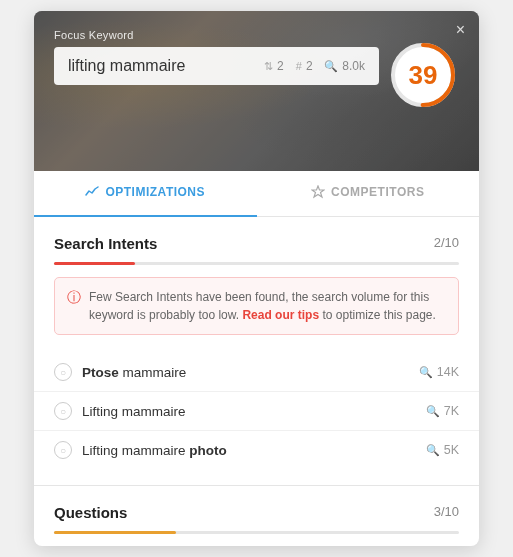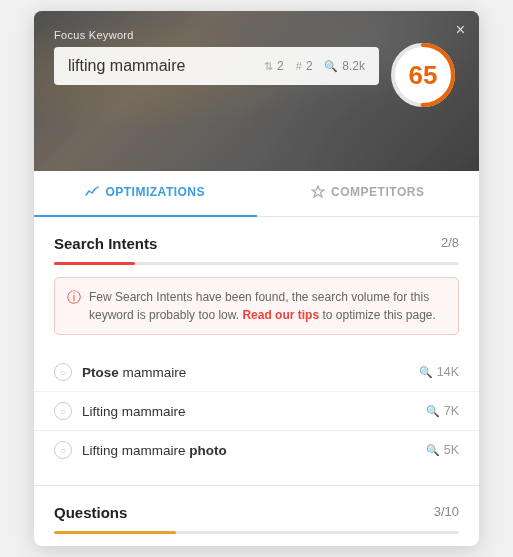--- a/index.html
+++ b/index.html
@@ -271,31 +271,31 @@
         <span class="meta-item">
           <span class="meta-icon">⇅</span>
           <span>2</span>
         </span>
         <span class="meta-item">
           <span class="meta-icon">#</span>
           <span>2</span>
         </span>
         <span class="meta-item">
           <span class="meta-icon">🔍</span>
-          <span>8.2k</span>
+          <span>8.0k</span>
         </span>
       </div>
     </div>
 
     <div class="score-circle">
       <svg viewBox="0 0 72 72">
         <circle cx="36" cy="36" r="30" fill="white" stroke="#e5e5e5" stroke-width="4"></circle>
         <circle cx="36" cy="36" r="30" fill="none" stroke="#e8650a" stroke-width="4" stroke-dasharray="188.5" stroke-dashoffset="94" stroke-linecap="round" transform="rotate(-90 36 36)"></circle>
       </svg>
-      <span class="score-number">65</span>
+      <span class="score-number">39</span>
     </div>
     <span class="close-btn">×</span>
   </div>
 
   <div class="tabs">
     <div class="tab active">
       <span class="tab-icon">
         <svg width="14" height="14" viewBox="0 0 14 14" fill="none">
           <polyline points="1,10 4,6 7,8 10,4 13,2" stroke="#3b9de1" stroke-width="1.5" fill="none" stroke-linecap="round" stroke-linejoin="round"></polyline>
         </svg>
@@ -309,21 +309,21 @@
         </svg>
       </span>
       <span>COMPETITORS</span>
     </div>
   </div>
 
   <div class="content">
 
     <div class="section-header">
       <span class="section-title">Search Intents</span>
-      <span class="section-score">2/8</span>
+      <span class="section-score">2/10</span>
     </div>
     <div class="section-progress">
       <div class="section-progress-fill" style="width: 20%"></div>
     </div>
 
     <div class="alert-box">
       <span class="alert-icon">ⓘ</span>
       <span class="alert-text">
         <span>Few Search Intents have been found, the search volume for this keyword is probably too low. </span><a href="#" class="alert-link">Read our tips</a><span> to optimize this page.</span>
       </span>

